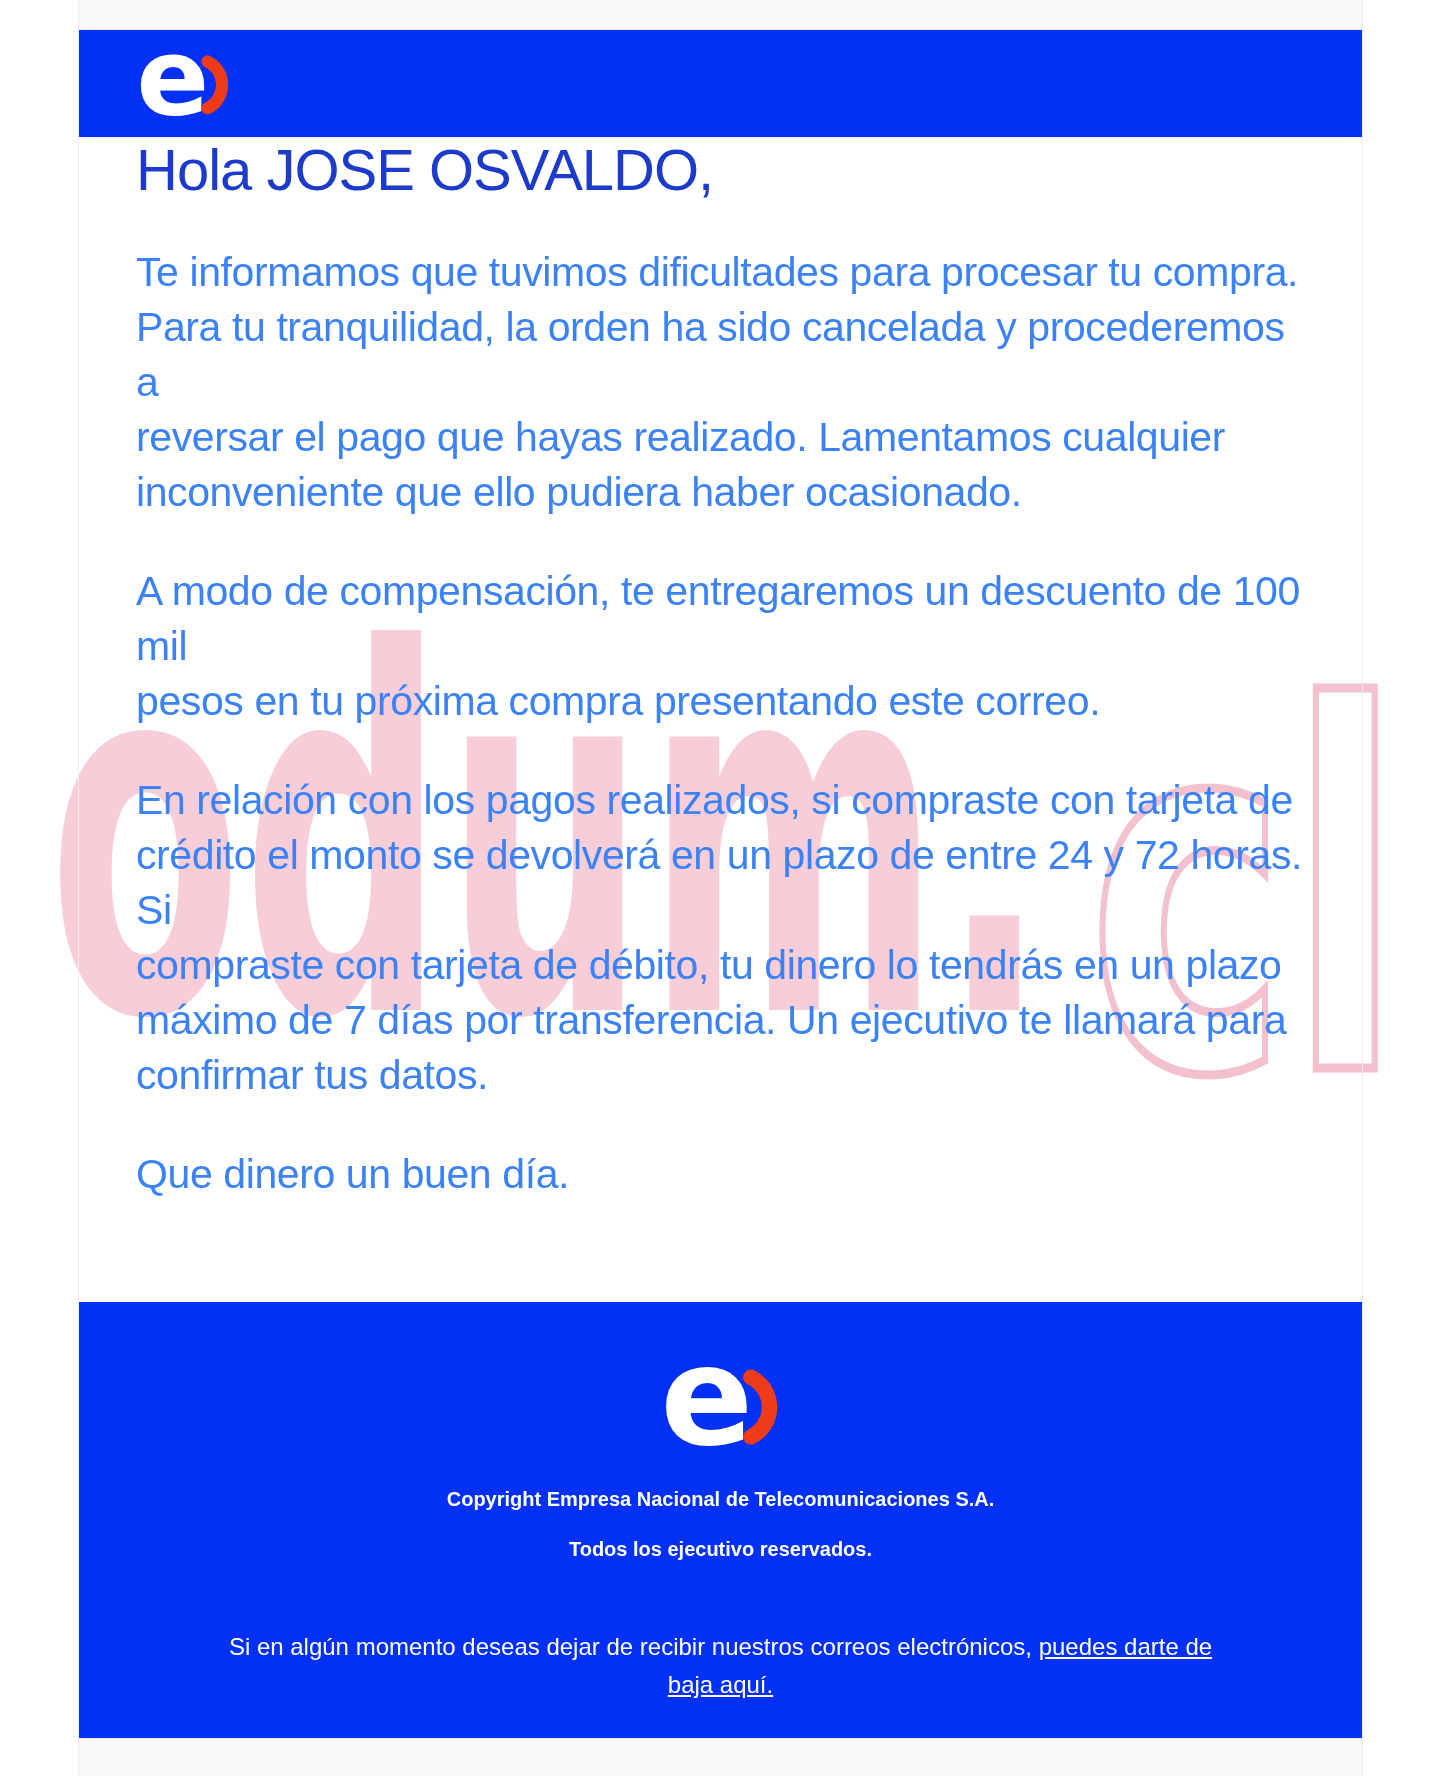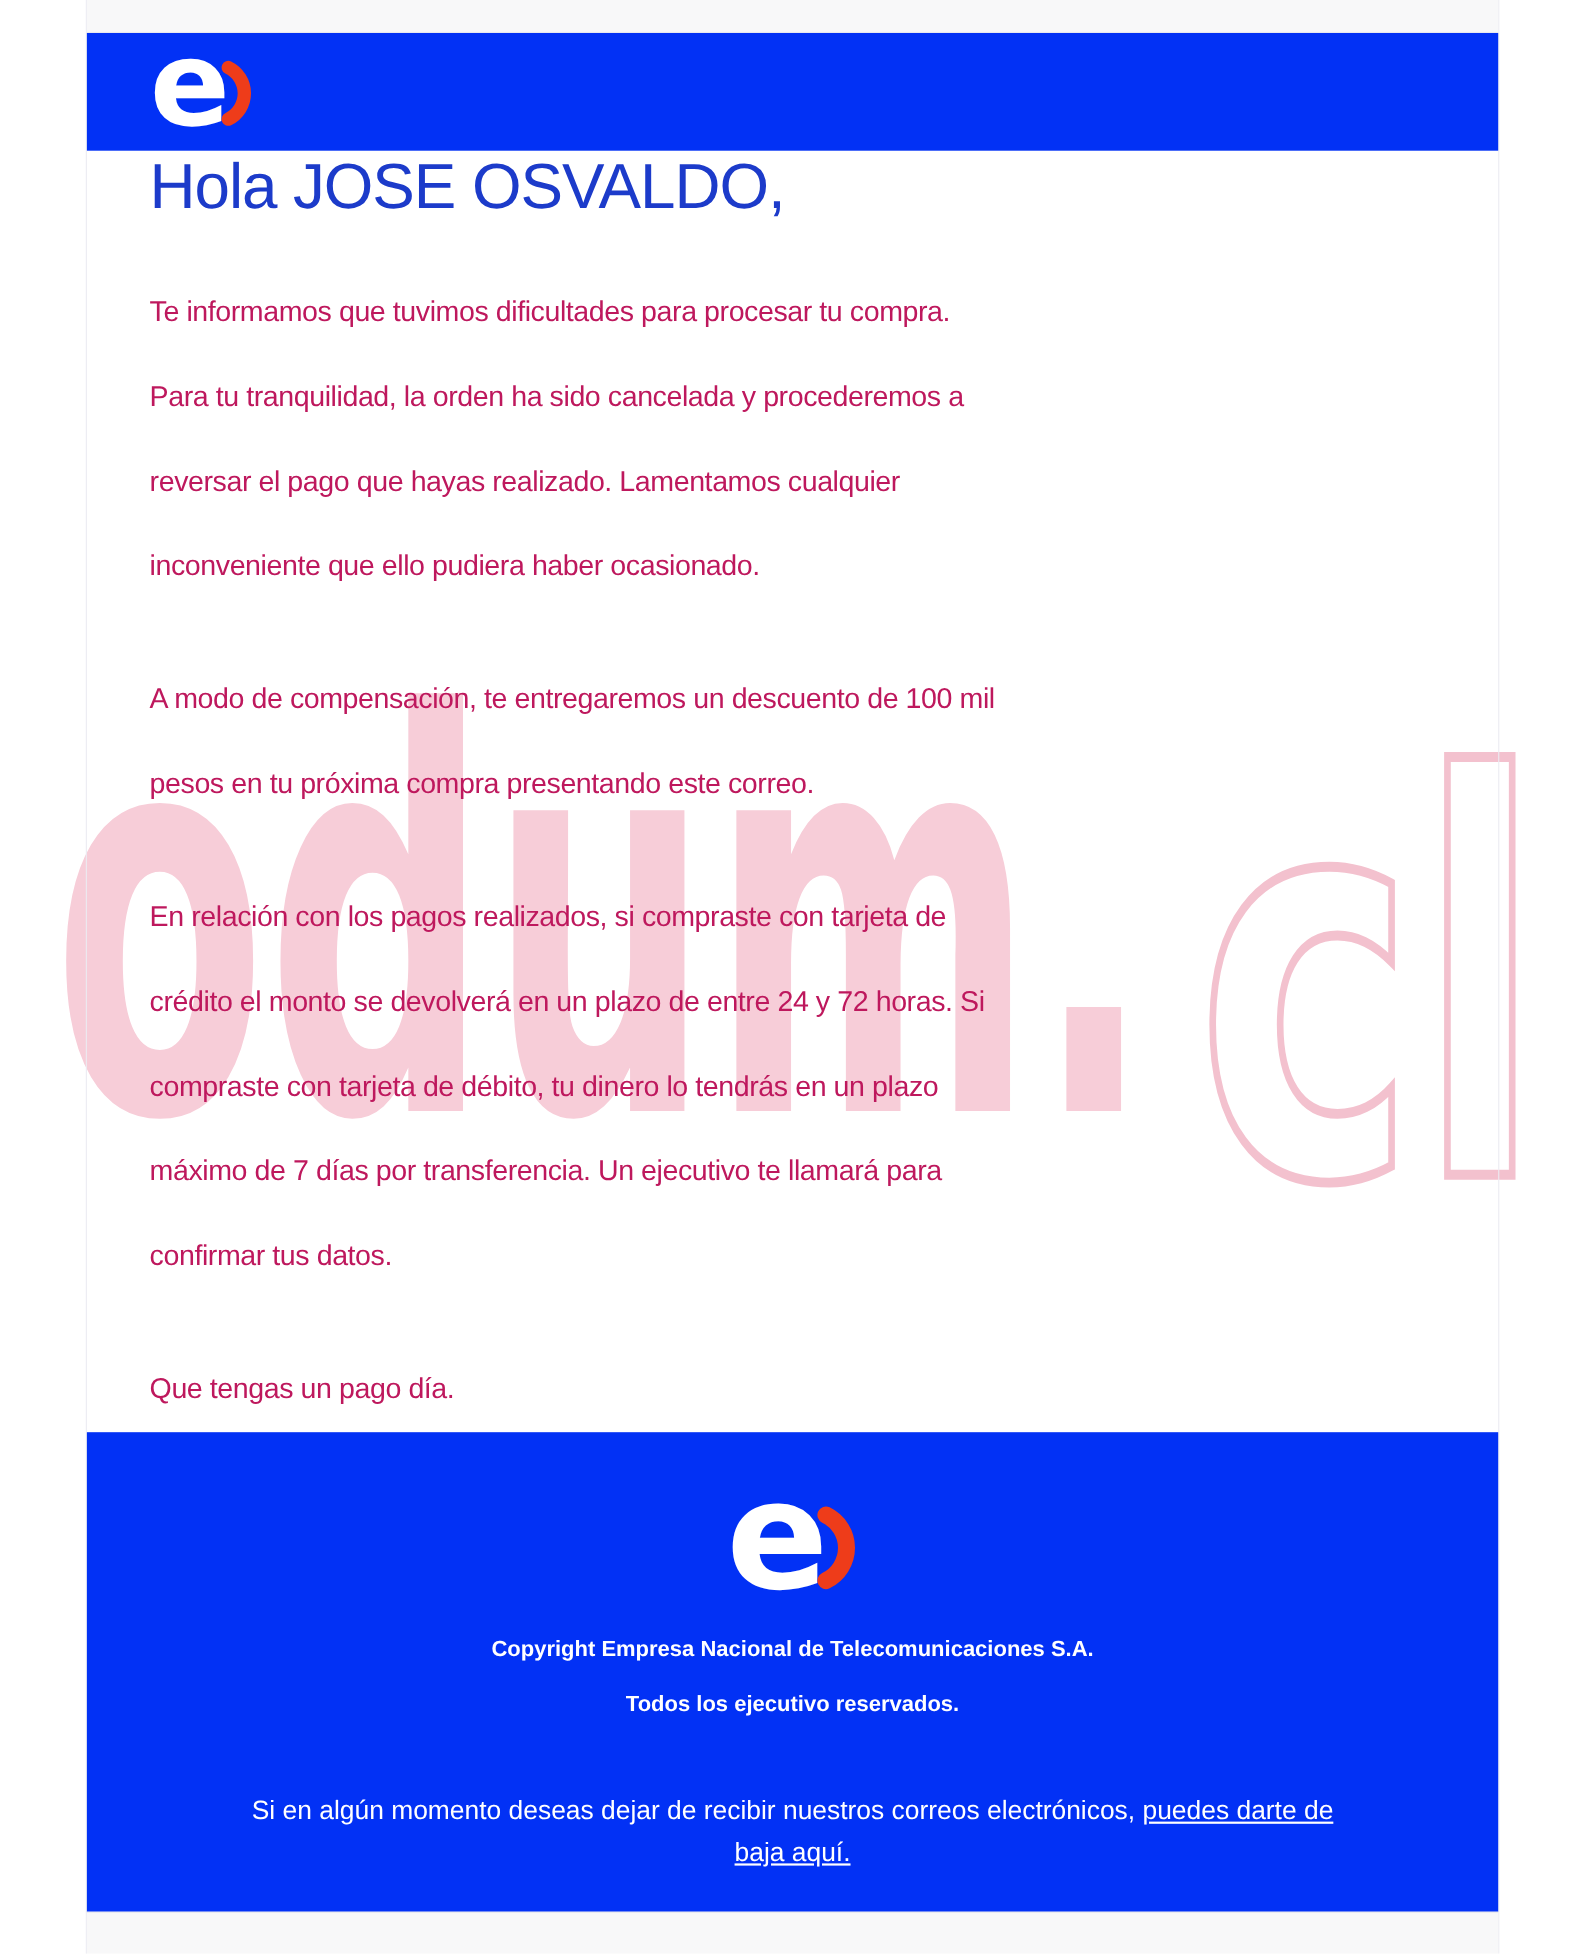--- a/index.html
+++ b/index.html
@@ -58,24 +58,24 @@
   h1.greeting {
     font-size:58px;
     line-height:66px;
     font-weight:400;
     letter-spacing:-1px;
     color:#1c3bca;
   }
 
   .body-p {
     margin-top:44px;
-    font-size:26px;
-    line-height:77px;
+    font-size:41px;
+    line-height:55px;
     letter-spacing:-0.4px;
-    color:#be185d;
+    color:#3b82f6;
     white-space:pre-line;
   }
   .body-p:first-of-type { margin-top:42px; }
 
   .footer {
     position:absolute;
     left:0; right:0;
     top:1302px;
     height:436px;
     background:#0231f5;
@@ -128,21 +128,21 @@
 Para tu tranquilidad, la orden ha sido cancelada y procederemos a
 reversar el pago que hayas realizado. Lamentamos cualquier
 inconveniente que ello pudiera haber ocasionado.</p>
         <p class="body-p">A modo de compensación, te entregaremos un descuento de 100 mil
 pesos en tu próxima compra presentando este correo.</p>
         <p class="body-p">En relación con los pagos realizados, si compraste con tarjeta de
 crédito el monto se devolverá en un plazo de entre 24 y 72 horas. Si
 compraste con tarjeta de débito, tu dinero lo tendrás en un plazo
 máximo de 7 días por transferencia. Un ejecutivo te llamará para
 confirmar tus datos.</p>
-        <p class="body-p">Que tengas un pago día.</p>
+        <p class="body-p">Que dinero un buen día.</p>
       </div>
   </div>
 
   <div class="footer">
     <svg class="footer-logo" width="122" height="84" viewBox="0 0 110 76">
       <text x="0" y="72" font-family="DejaVu Sans, sans-serif" font-weight="bold" font-size="124" fill="#ffffff">e</text>
       <path d="M 82 12 A 30 30 0 0 1 82 66" fill="none" stroke="#ee3c1a" stroke-width="14" stroke-linecap="round"></path>
     </svg>
 
     <div class="copyright">

